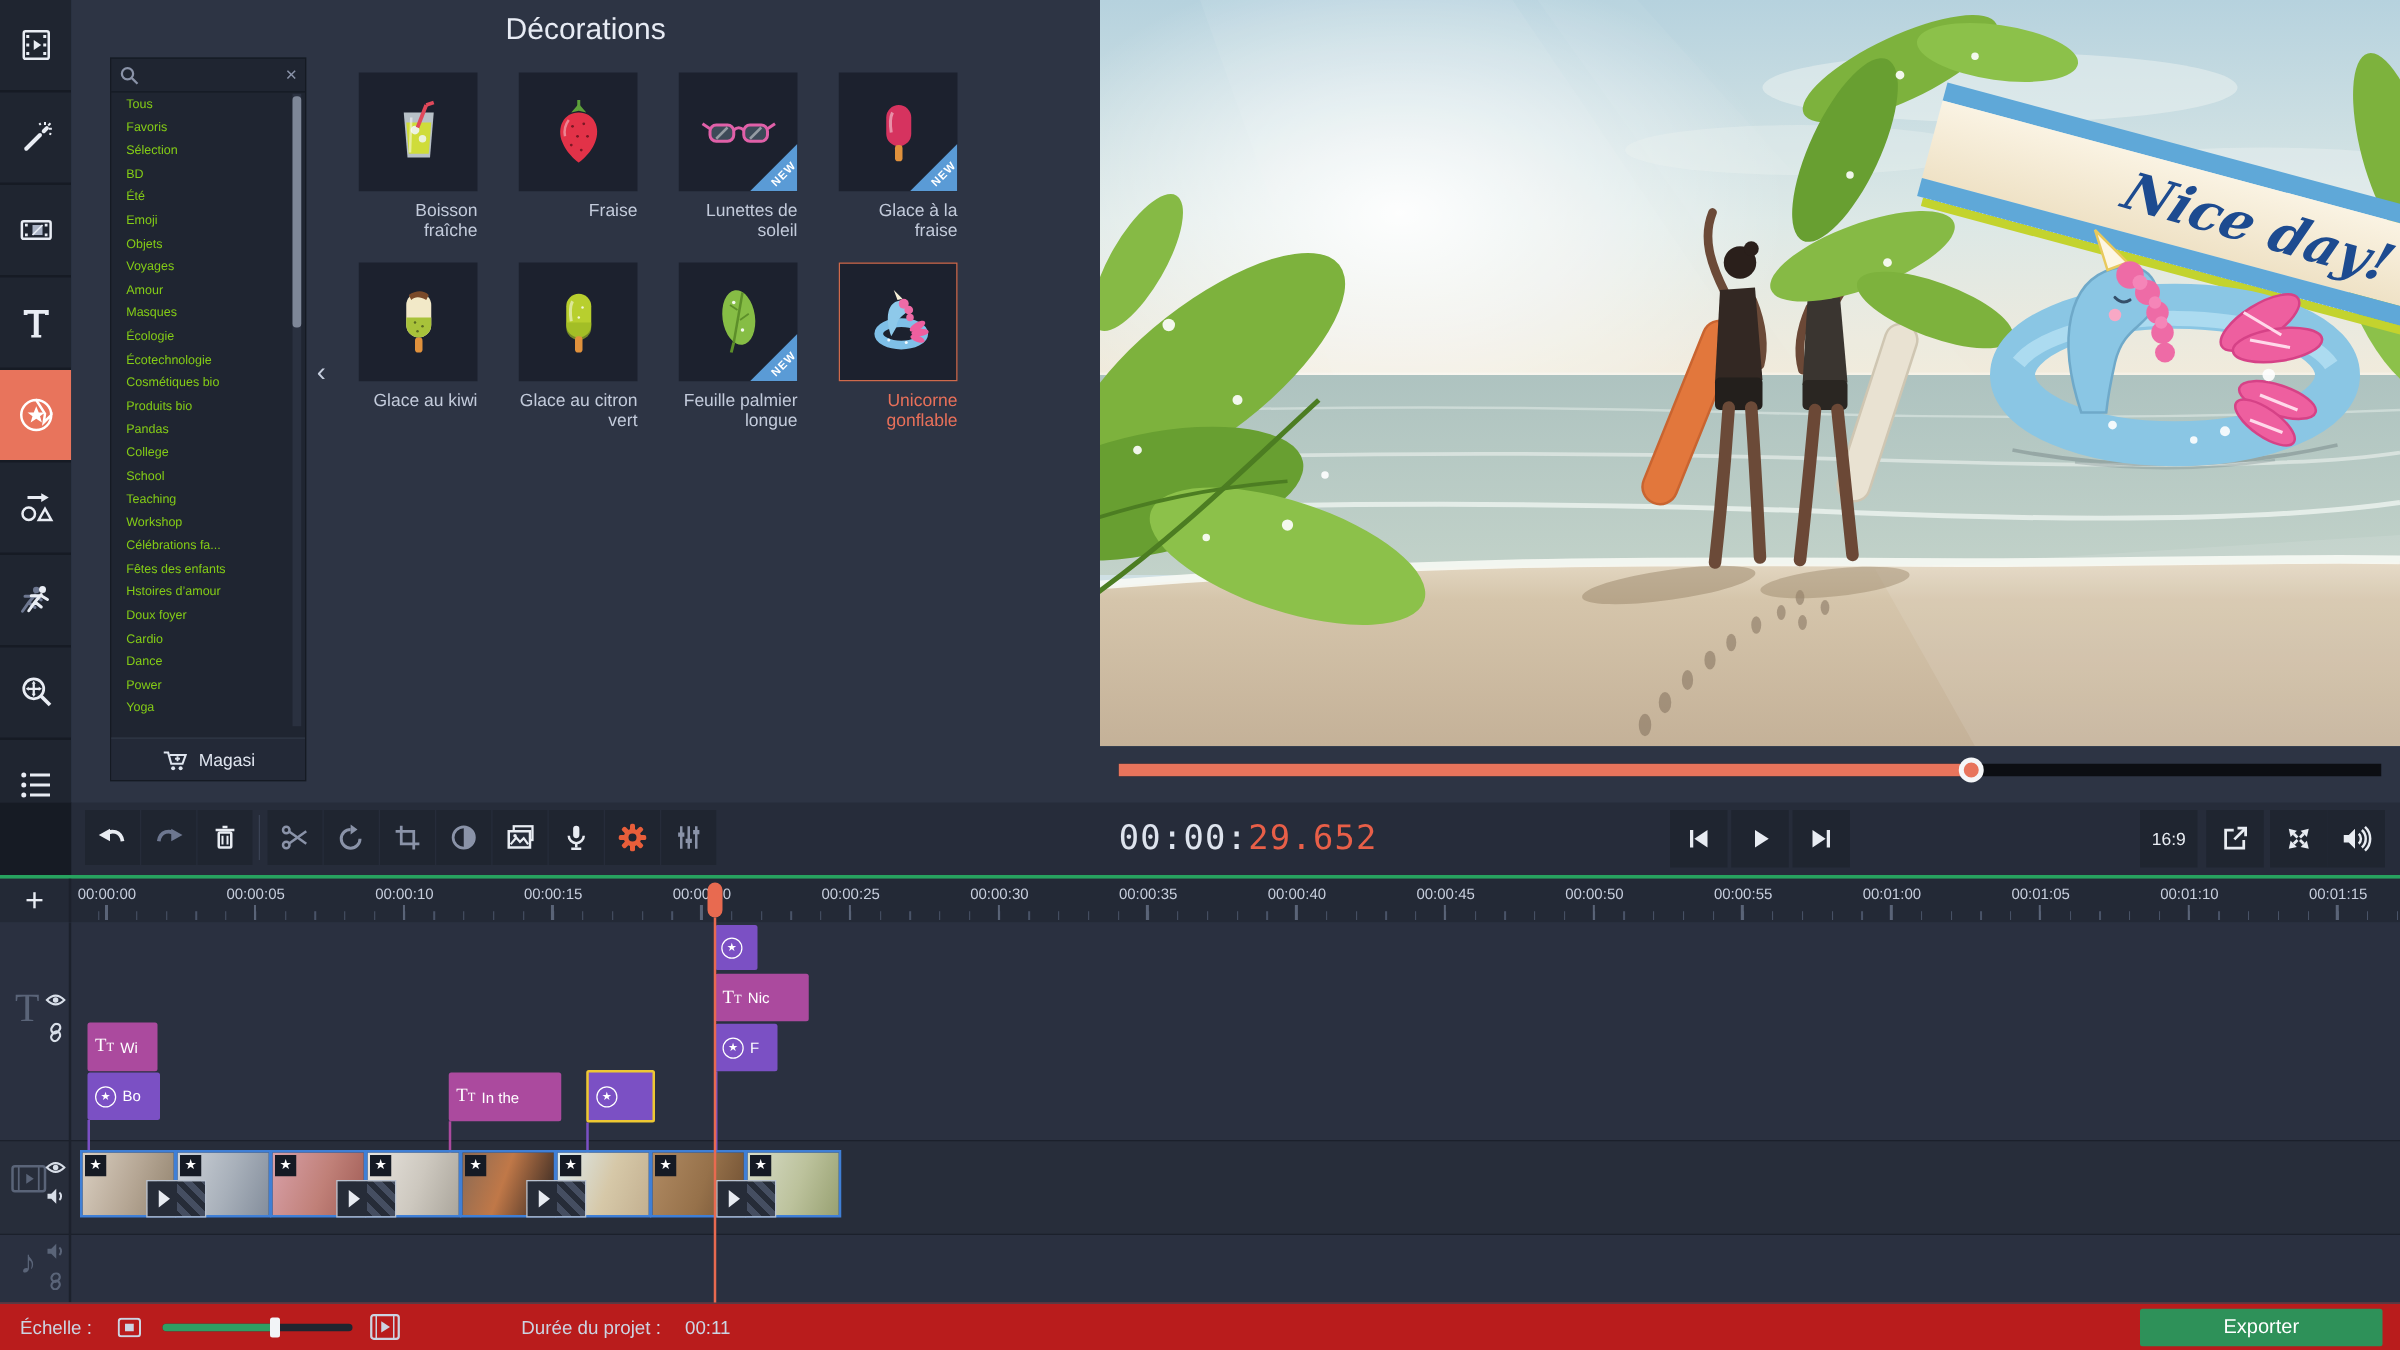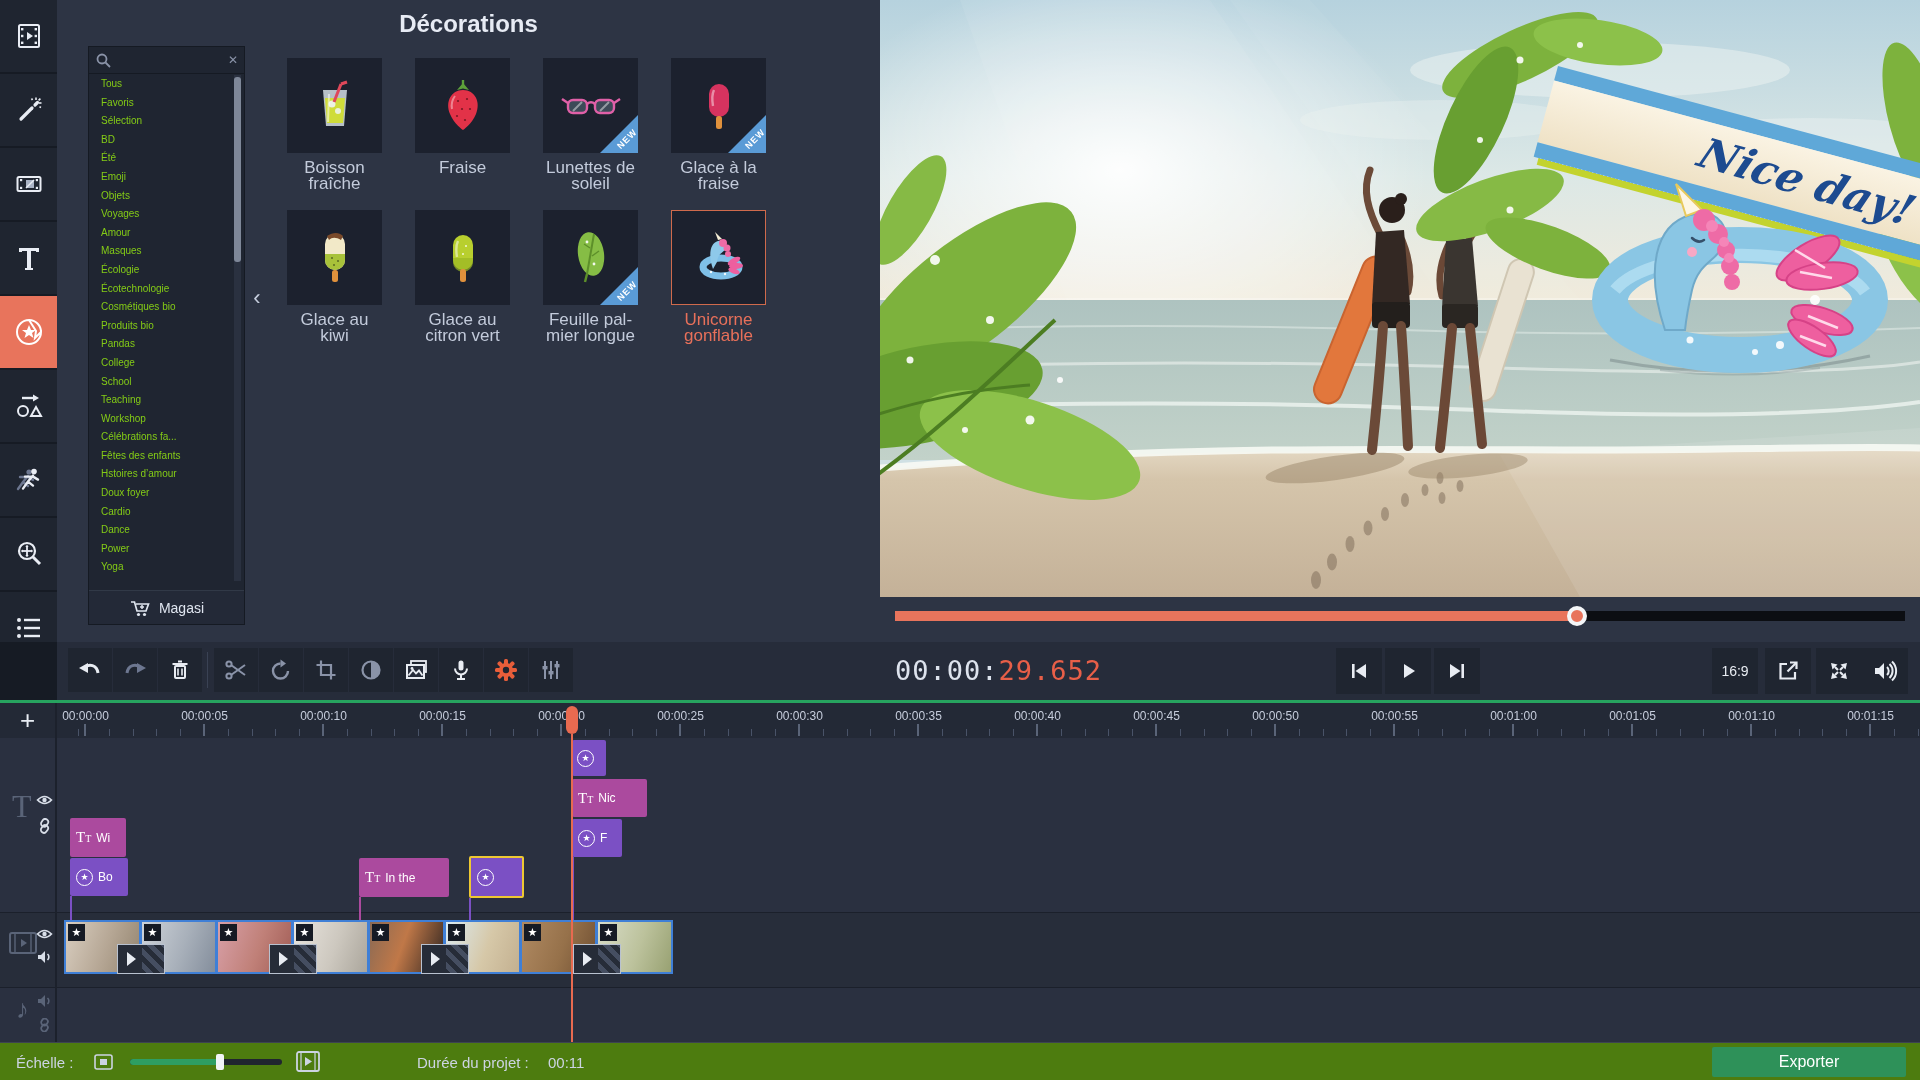--- a/index.html
+++ b/index.html
@@ -10,21 +10,21 @@
 
   
   .rail{position:absolute;left:0;top:0;width:57px;height:700px;background:#161b24}
   .rail-btn{width:57px;height:72px;margin-bottom:2px;background:#1f2530;
             display:flex;align-items:center;justify-content:center;cursor:pointer}
   .rail-btn.active{background:#e8745c}
 
   
   .panel{position:absolute;left:57px;top:0;width:823px;height:642px;background:#2d3444}
   .panel-title{position:absolute;left:0;top:10px;width:100%;text-align:center;
-               font-size:24px;font-weight:700;color:#e7ebf4;margin:0}
+               font-size:24px;font-weight:400;color:#e7ebf4;margin:0}
   .catbox{position:absolute;left:31px;top:46px;width:157px;height:579px;
           background:#1f2531;border:1px solid #151a23;box-sizing:border-box}
   .searchrow{position:relative;height:26px;border-bottom:1px solid #151a23;
              display:flex;align-items:center;padding:0 6px;gap:6px}
   .searchrow .clear{margin-left:auto;color:#8a93a8;font-size:12px;cursor:pointer}
   .cat-list{position:absolute;left:0;top:28px;width:142px;height:508px;overflow:hidden}
   .cat-item{padding-left:12px;font-size:10px;line-height:18.6px;color:#84cc16;
             white-space:nowrap;cursor:pointer}
   .cat-scroll{position:absolute;right:3px;top:28px;width:7px;height:506px;background:#2a3140}
   .cat-thumb{position:absolute;left:0;top:2px;width:7px;height:185px;background:#7e8798;border-radius:3px}
@@ -34,22 +34,22 @@
          font-family:"Liberation Sans",sans-serif}
   .chevron{position:absolute;left:191px;top:276px;width:18px;height:44px;color:#c6cede;
            font-size:22px;display:flex;align-items:center;justify-content:center;cursor:pointer}
 
   .grid{position:absolute;left:230px;top:58px;width:512px;
         display:grid;grid-template-columns:repeat(4,95px);column-gap:33px}
   .tile{cursor:pointer}
   .thumb{position:relative;width:95px;height:95px;background:#1c212e;
          display:flex;align-items:center;justify-content:center;box-sizing:border-box}
   .tile.selected .thumb{border:1px solid #cf6a4c}
-  .tile-label{min-height:39px;padding:7px 0 11px;font-size:17px;line-height:16px;
-              text-align:center;color:#c3cbdb}
+  .tile-label{min-height:39px;padding:7px 0 11px;font-size:14px;line-height:16px;
+              text-align:right;color:#c3cbdb}
   .tile.selected .tile-label{color:#e8705a}
   .new-badge{position:absolute;right:0;bottom:0;width:38px;height:38px;background:#5a9bd6;
              clip-path:polygon(100% 0,100% 100%,0 100%);color:#fff;font-size:9px;font-weight:bold;
              display:flex;align-items:flex-end;justify-content:flex-end;overflow:hidden}
   .new-badge{text-indent:-9999px}
   .new-badge::after{content:"";}
   .nb-txt{position:absolute;right:-1px;bottom:9px;transform:rotate(-45deg);
           color:#fff;font-size:9px;font-weight:bold;letter-spacing:1px}
 
   
@@ -131,21 +131,21 @@
   .trans{position:absolute;top:206px;width:46px;height:28px;border:1px solid #b9c2d0;z-index:4;
          background:linear-gradient(90deg,#262c38 0 52%,rgba(0,0,0,0) 52%),
                     repeating-linear-gradient(45deg,#454e61 0 5px,#262c38 5px 10px);cursor:pointer}
   .trans::before{content:"";position:absolute;left:9px;top:7px;border-left:9px solid #e8ecf2;
                  border-top:7px solid transparent;border-bottom:7px solid transparent}
   .ph-pill{position:absolute;left:566px;top:706px;width:12px;height:28px;border-radius:6px;
            background:#e86a50;z-index:7;cursor:grab}
   .ph-line{position:absolute;left:571px;top:734px;width:2px;height:308px;background:#e86a50;z-index:7}
 
   
-  .statusbar{position:absolute;left:0;top:1042px;width:1920px;height:38px;background:#4d7c0f;
+  .statusbar{position:absolute;left:0;top:1042px;width:1920px;height:38px;background:#b91c1c;
              border-top:1px solid #3d4452;box-sizing:border-box}
   .sb-label{position:absolute;top:11px;font-size:15px;color:#ccd4e2}
   .slider{position:absolute;left:130px;top:16px;width:152px;height:6px;background:#20252f;border-radius:3px;cursor:pointer}
   .slider-fill{position:absolute;left:0;top:0;height:6px;width:92px;background:#2e9e63;border-radius:3px}
   .slider-handle{position:absolute;left:86px;top:-5px;width:8px;height:16px;background:#f2f4f7;border-radius:2px;cursor:grab}
   .export{position:absolute;left:1712px;top:4px;width:194px;height:30px;background:#2e9159;
           border:none;color:#fff;font-size:16px;font-family:"Liberation Sans",sans-serif;
           border-radius:2px;cursor:pointer}
 </style>
 </head>

